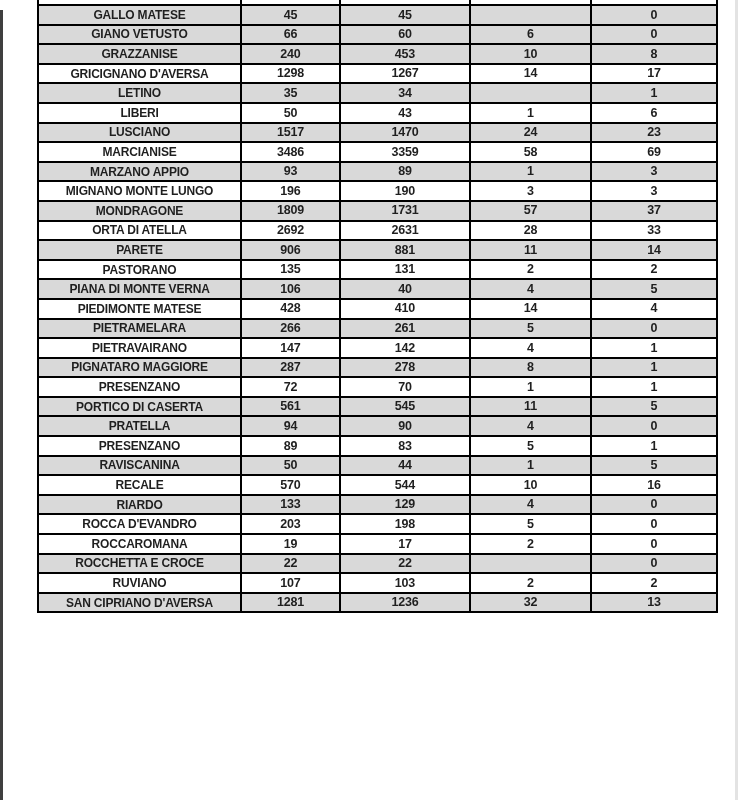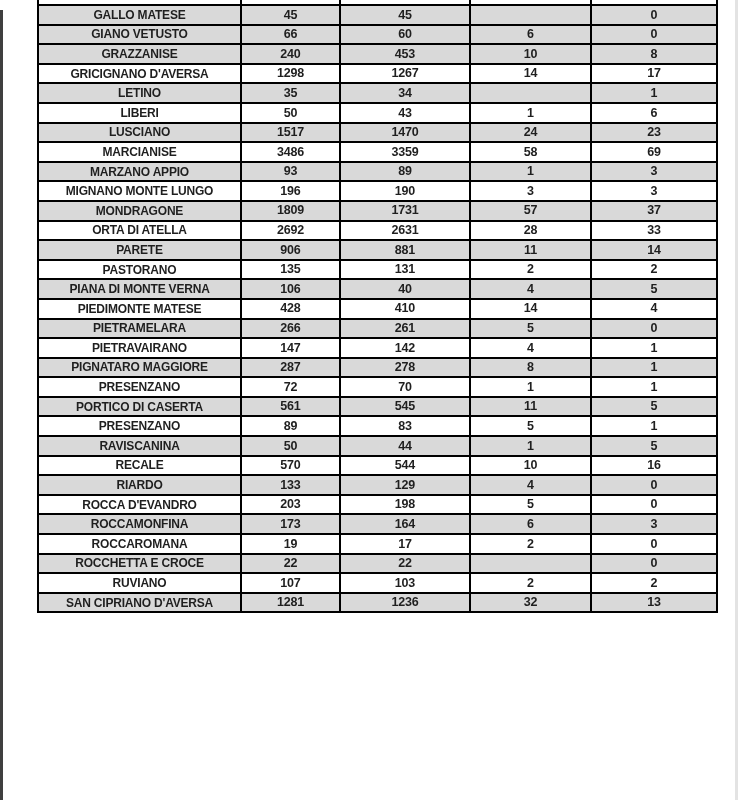--- a/index.html
+++ b/index.html
@@ -204,20 +204,27 @@
       <td class="num">1</td>
       <td class="num">1</td>
     </tr>
         <tr class="stripe">
       <td class="name">PORTICO DI CASERTA</td>
       <td class="num">561</td>
       <td class="num">545</td>
       <td class="num">11</td>
       <td class="num">5</td>
     </tr>
+        <tr class="stripe">
+      <td class="name">PRATELLA</td>
+      <td class="num">94</td>
+      <td class="num">90</td>
+      <td class="num">4</td>
+      <td class="num">0</td>
+    </tr>
         <tr>
       <td class="name">PRESENZANO</td>
       <td class="num">89</td>
       <td class="num">83</td>
       <td class="num">5</td>
       <td class="num">1</td>
     </tr>
         <tr class="stripe">
       <td class="name">RAVISCANINA</td>
       <td class="num">50</td>
@@ -239,27 +246,20 @@
       <td class="num">4</td>
       <td class="num">0</td>
     </tr>
         <tr>
       <td class="name">ROCCA D'EVANDRO</td>
       <td class="num">203</td>
       <td class="num">198</td>
       <td class="num">5</td>
       <td class="num">0</td>
     </tr>
-        <tr class="stripe">
-      <td class="name">ROCCAMONFINA</td>
-      <td class="num">173</td>
-      <td class="num">164</td>
-      <td class="num">6</td>
-      <td class="num">3</td>
-    </tr>
         <tr>
       <td class="name">ROCCAROMANA</td>
       <td class="num">19</td>
       <td class="num">17</td>
       <td class="num">2</td>
       <td class="num">0</td>
     </tr>
         <tr class="stripe">
       <td class="name">ROCCHETTA E CROCE</td>
       <td class="num">22</td>

